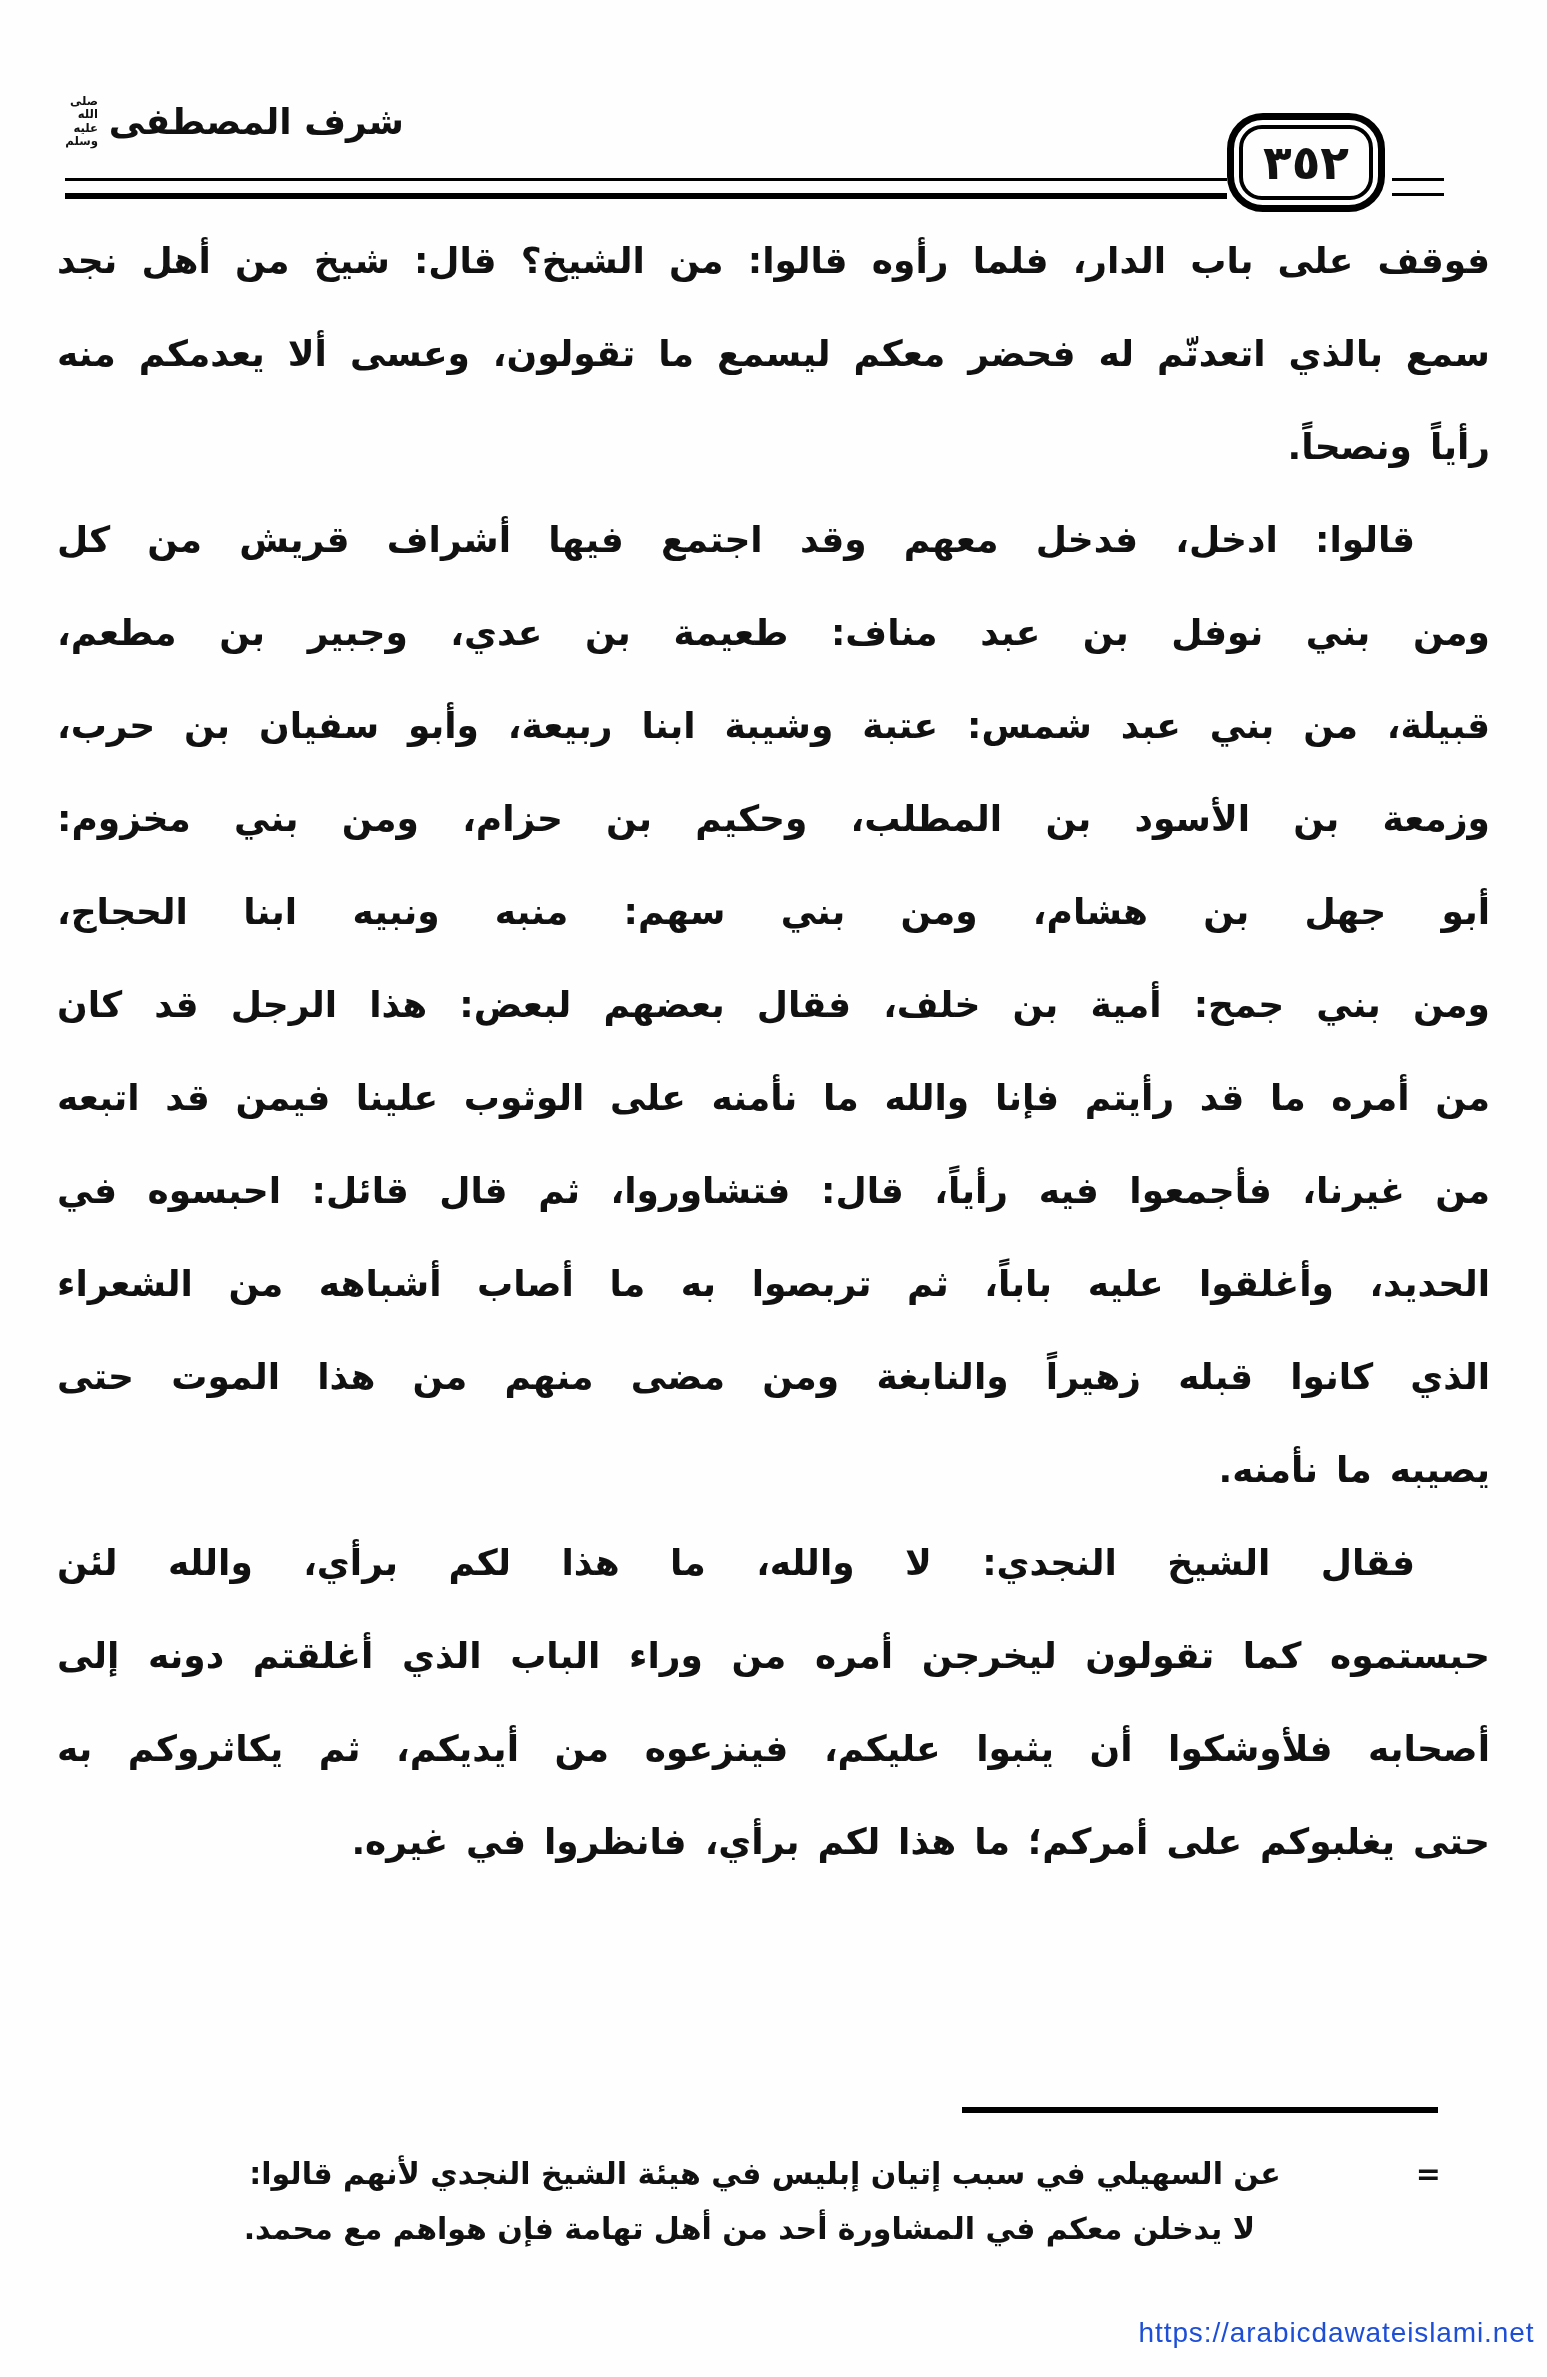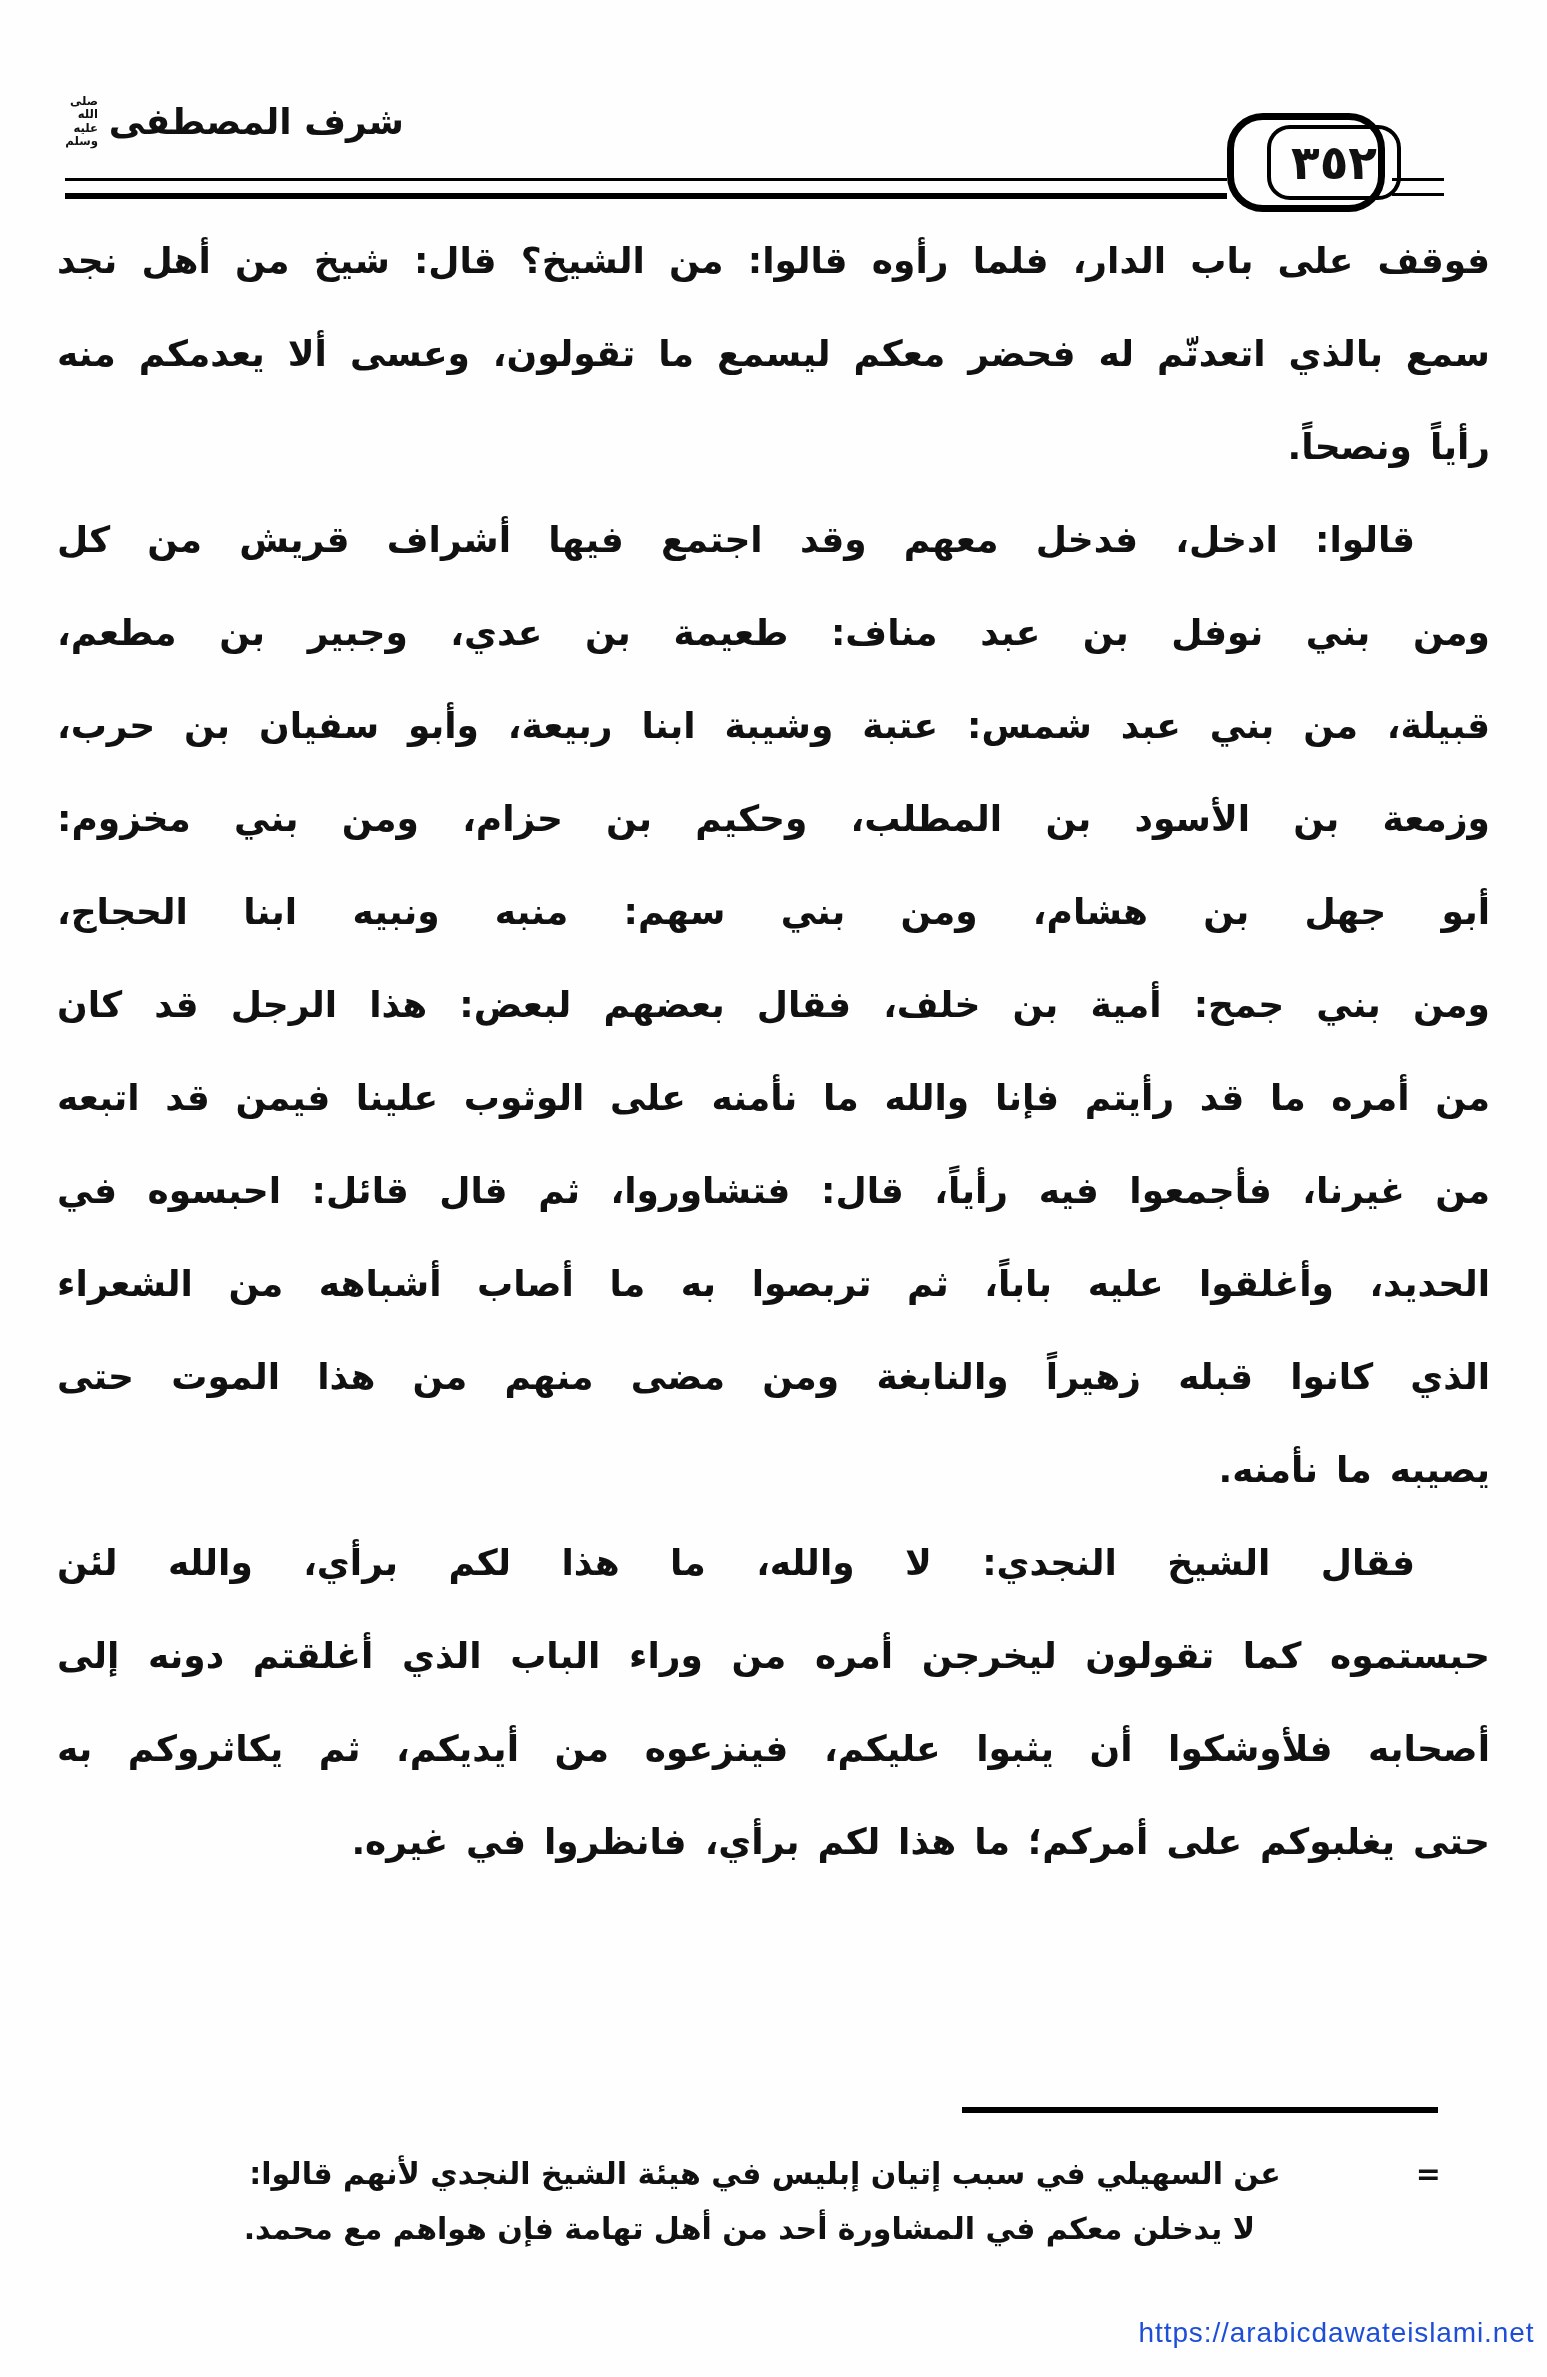--- a/index.html
+++ b/index.html
@@ -69,21 +69,20 @@
     width: 100%;
     height: 100%;
     box-sizing: border-box;
     border: 4.5px solid #000;
     border-radius: 23px;
     display: flex;
     align-items: center;
     justify-content: center;
     font-size: 47px;
     font-weight: bold;
-    margin-left: 28px;
   }
 
   
   .body-text {
     position: absolute;
     top: 214px;
     right: 57px;
     left: 57px;
     direction: rtl;
     font-size: 36px;

